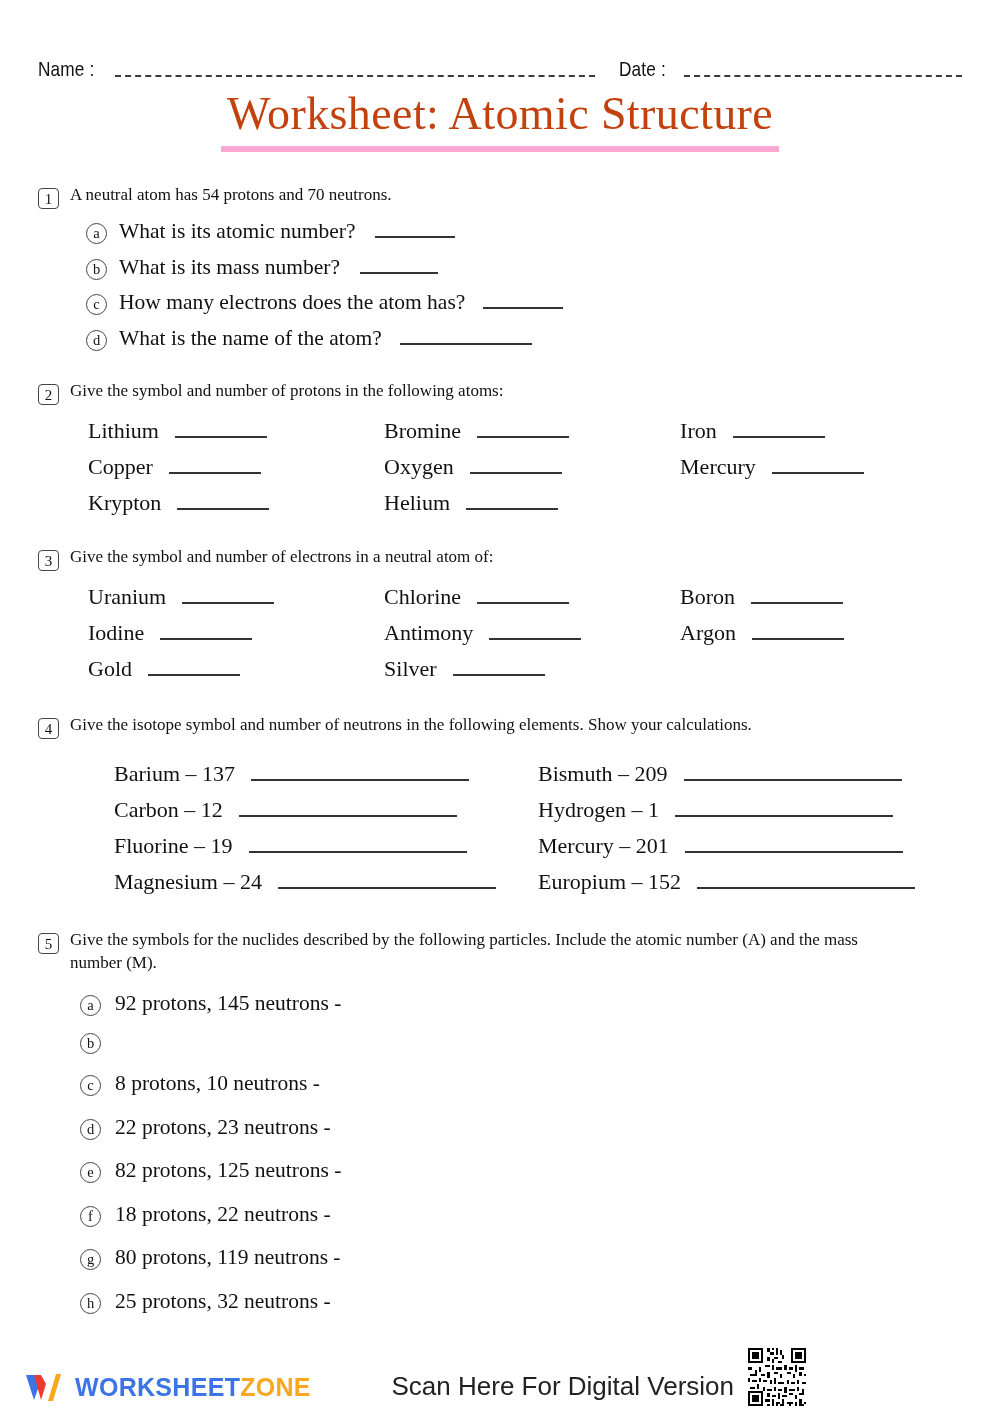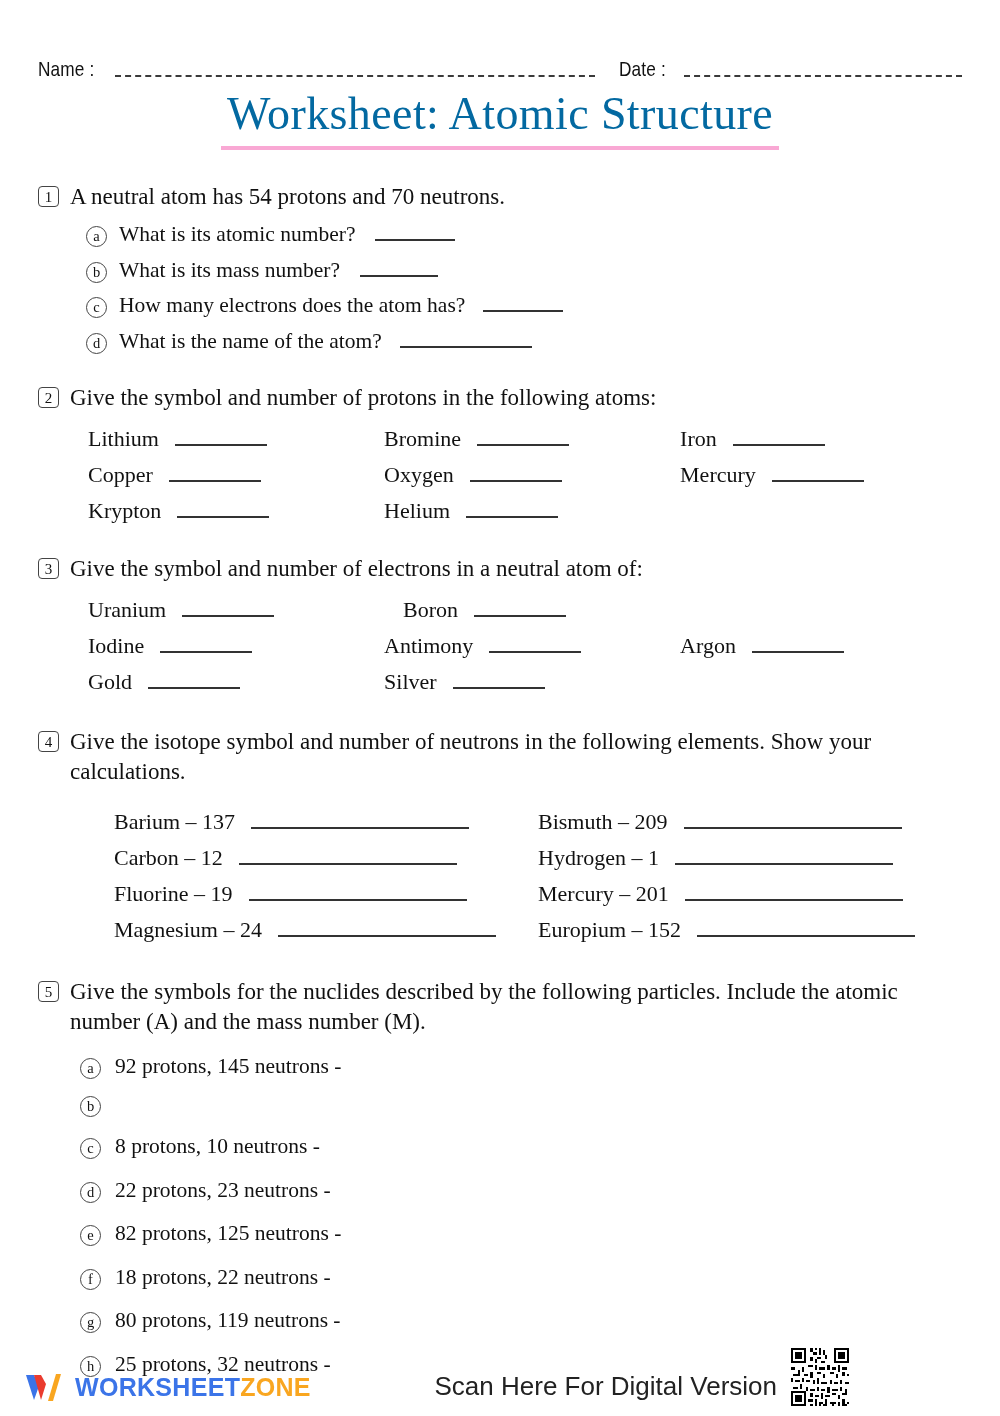--- a/index.html
+++ b/index.html
@@ -55,22 +55,22 @@
     margin-top: 6px;
     text-align: center;
   }
   .title {
     display: inline-block;
     font-family: "Liberation Serif", "DejaVu Serif", serif;
     font-size: 46px;
     line-height: 1.16;
     letter-spacing: .4px;
     padding: 0 6px 6px 6px;
-    border-bottom: 4px solid #f9a8d4;
-    color: #0369a1;
+    border-bottom: 6px solid #f9a8d4;
+    color: #c2410c;
   }
 
   
   .q {
     display: flex;
     align-items: flex-start;
   }
   .qnum {
     flex: 0 0 auto;
     width: 21px;
@@ -79,21 +79,21 @@
     border-radius: 4px;
     font-size: 15px;
     line-height: 20px;
     text-align: center;
     margin-right: 11px;
     margin-top: 4px;
     color: #111;
     box-sizing: border-box;
   }
   .qtext {
-    font-size: 23px;
+    font-size: 17px;
     line-height: 1.30;
     color: #111;
   }
 
   .sub {
     display: flex;
     align-items: baseline;
     margin-top: 4px;
   }
   .letter {
@@ -194,21 +194,20 @@
 
   
   .footer {
     position: absolute;
     left: 0;
     bottom: 0;
     width: 820px;
     height: 62px;
     display: flex;
     align-items: center;
-    padding-left: 43px;
   }
   .logo {
     position: absolute;
     left: 24px;
     bottom: 12px;
     display: flex;
     align-items: center;
   }
   .logo-mark {
     width: 42px;
@@ -335,20 +334,24 @@
   </div>
 
   <div class="q" id="q3">
     <span class="qnum">3</span>
     <span class="qtext">Give the symbol and number of electrons in a neutral atom of:</span>
   </div>
   <div class="elgrid">
     <div class="elrow">
       <span class="elcell c1">
         <span class="elname">Uranium</span>
+        <span class="blank"></span>
+      </span>
+      <span class="elcell c2">
+        <span class="elname">Chlorine</span>
         <span class="blank"></span>
       </span>
       <span class="elcell c3">
         <span class="elname">Boron</span>
         <span class="blank"></span>
       </span>
     </div>
     <div class="elrow">
       <span class="elcell c1">
         <span class="elname">Iodine</span>

